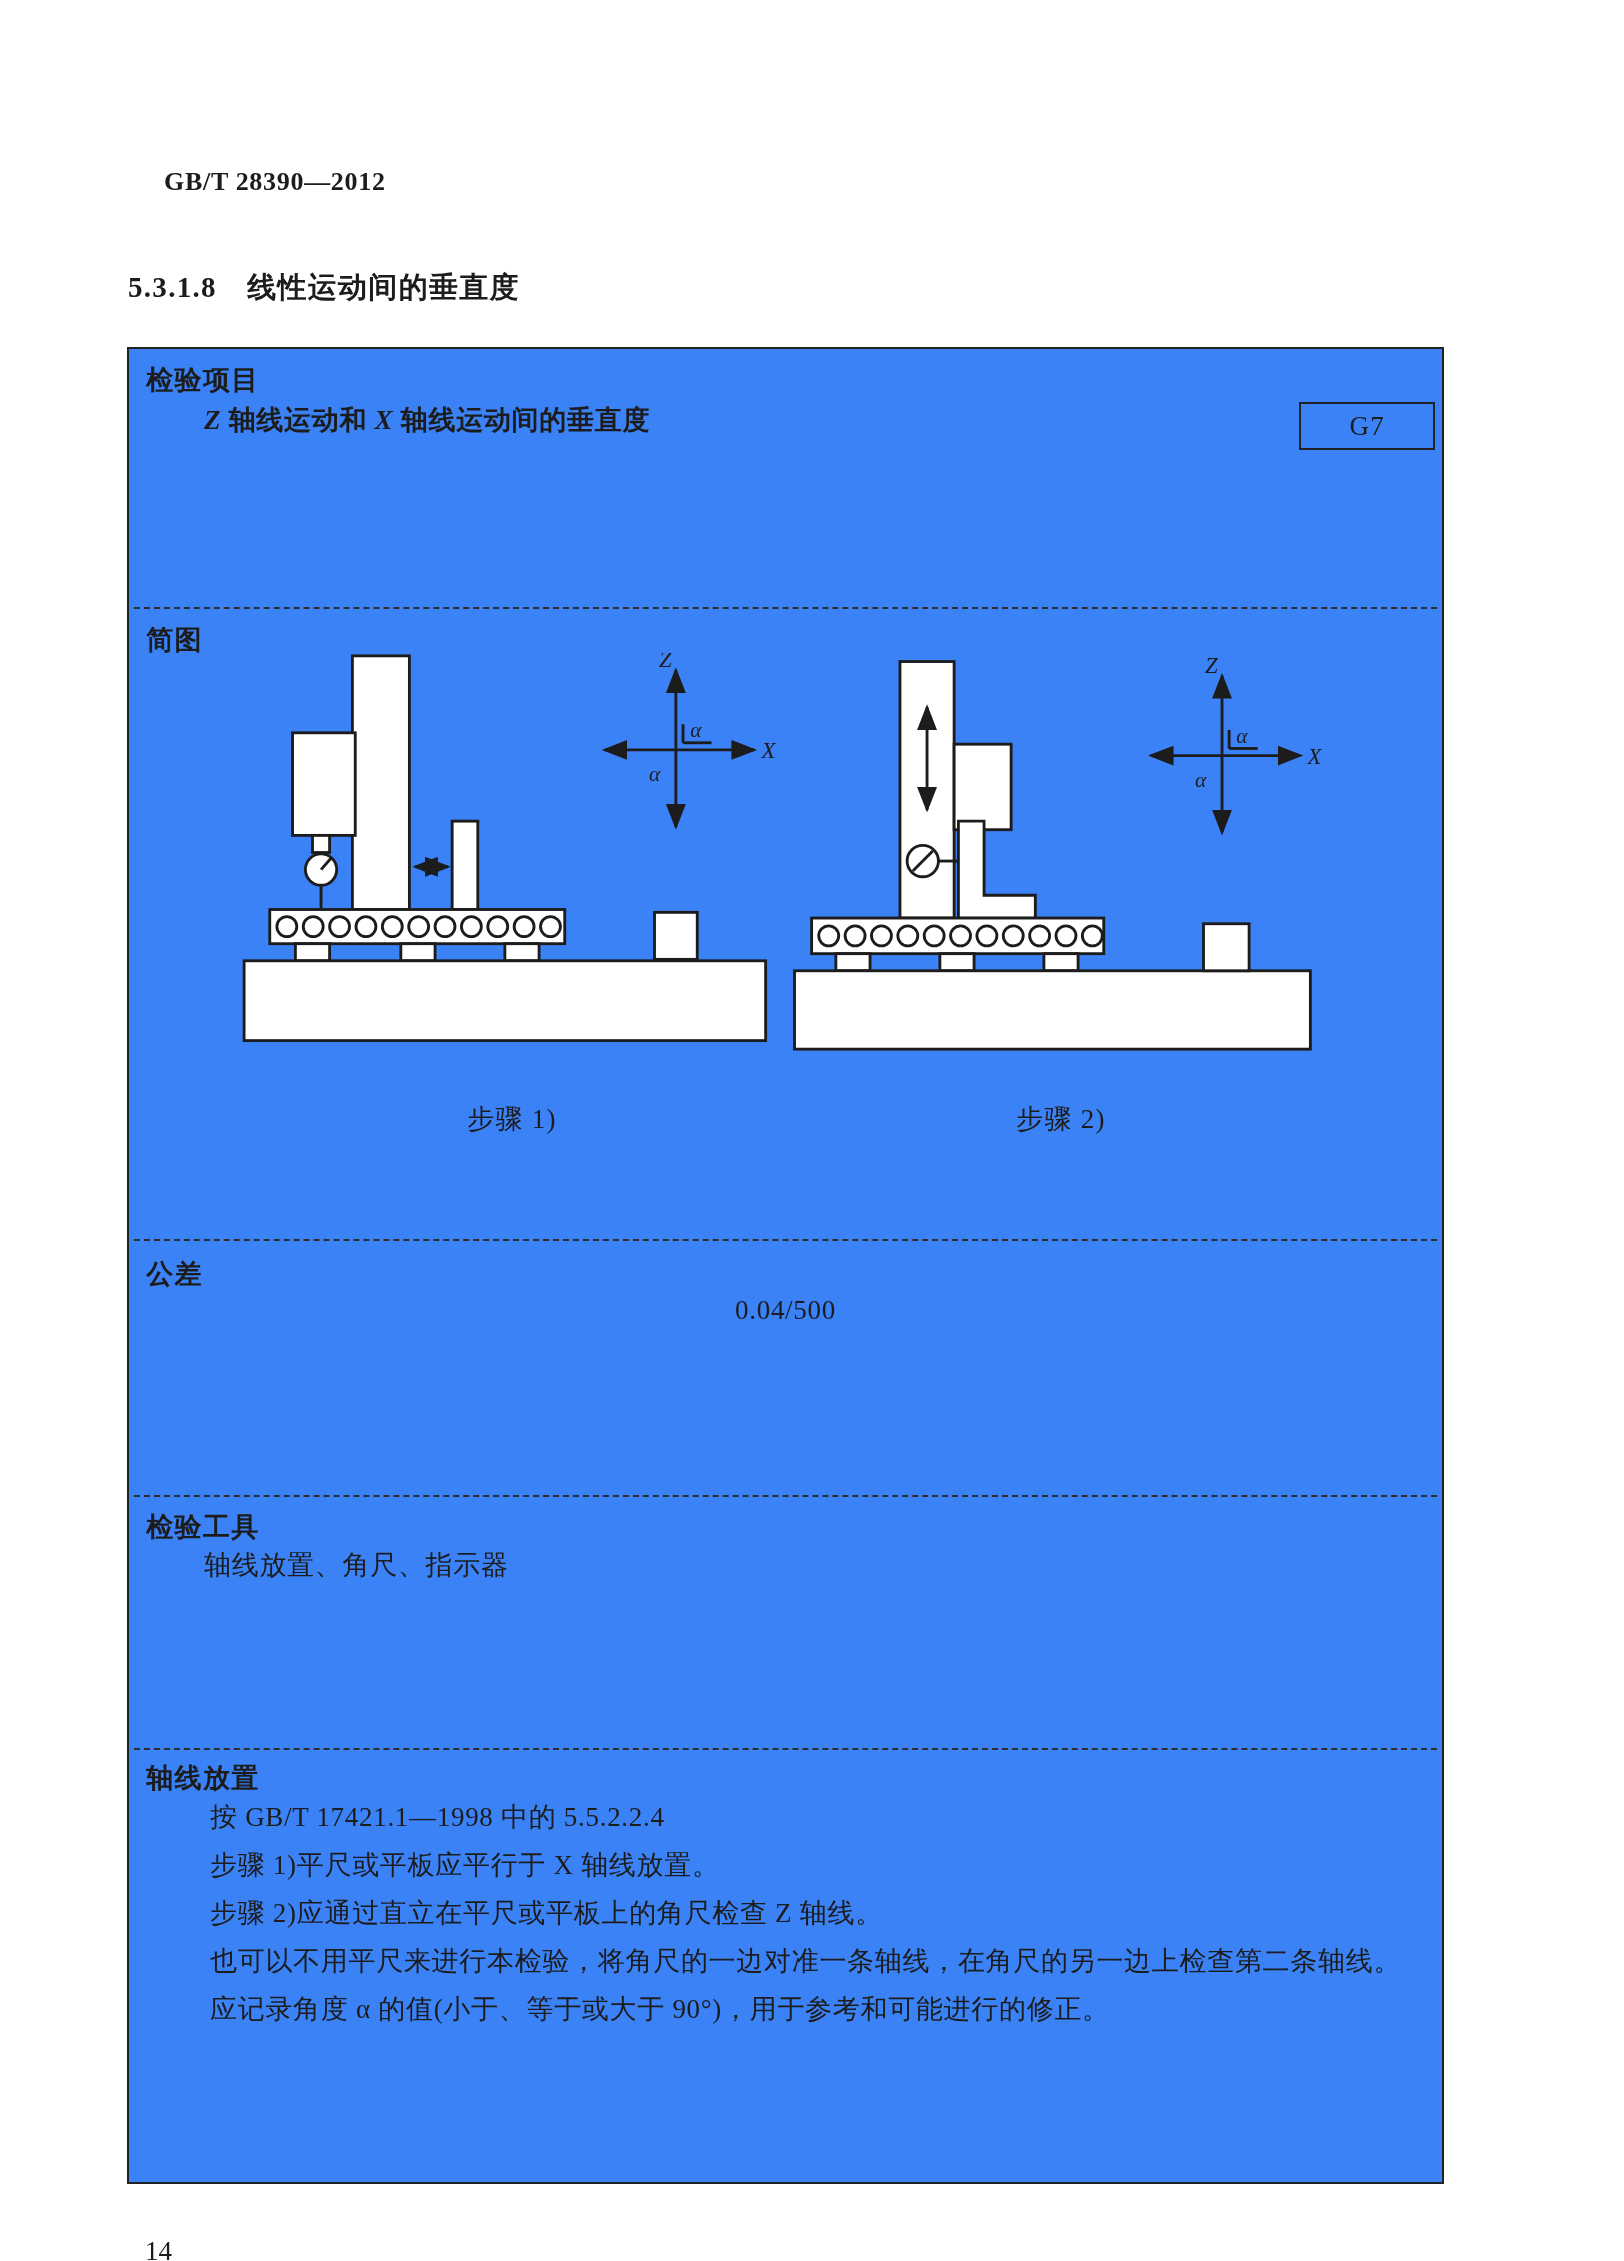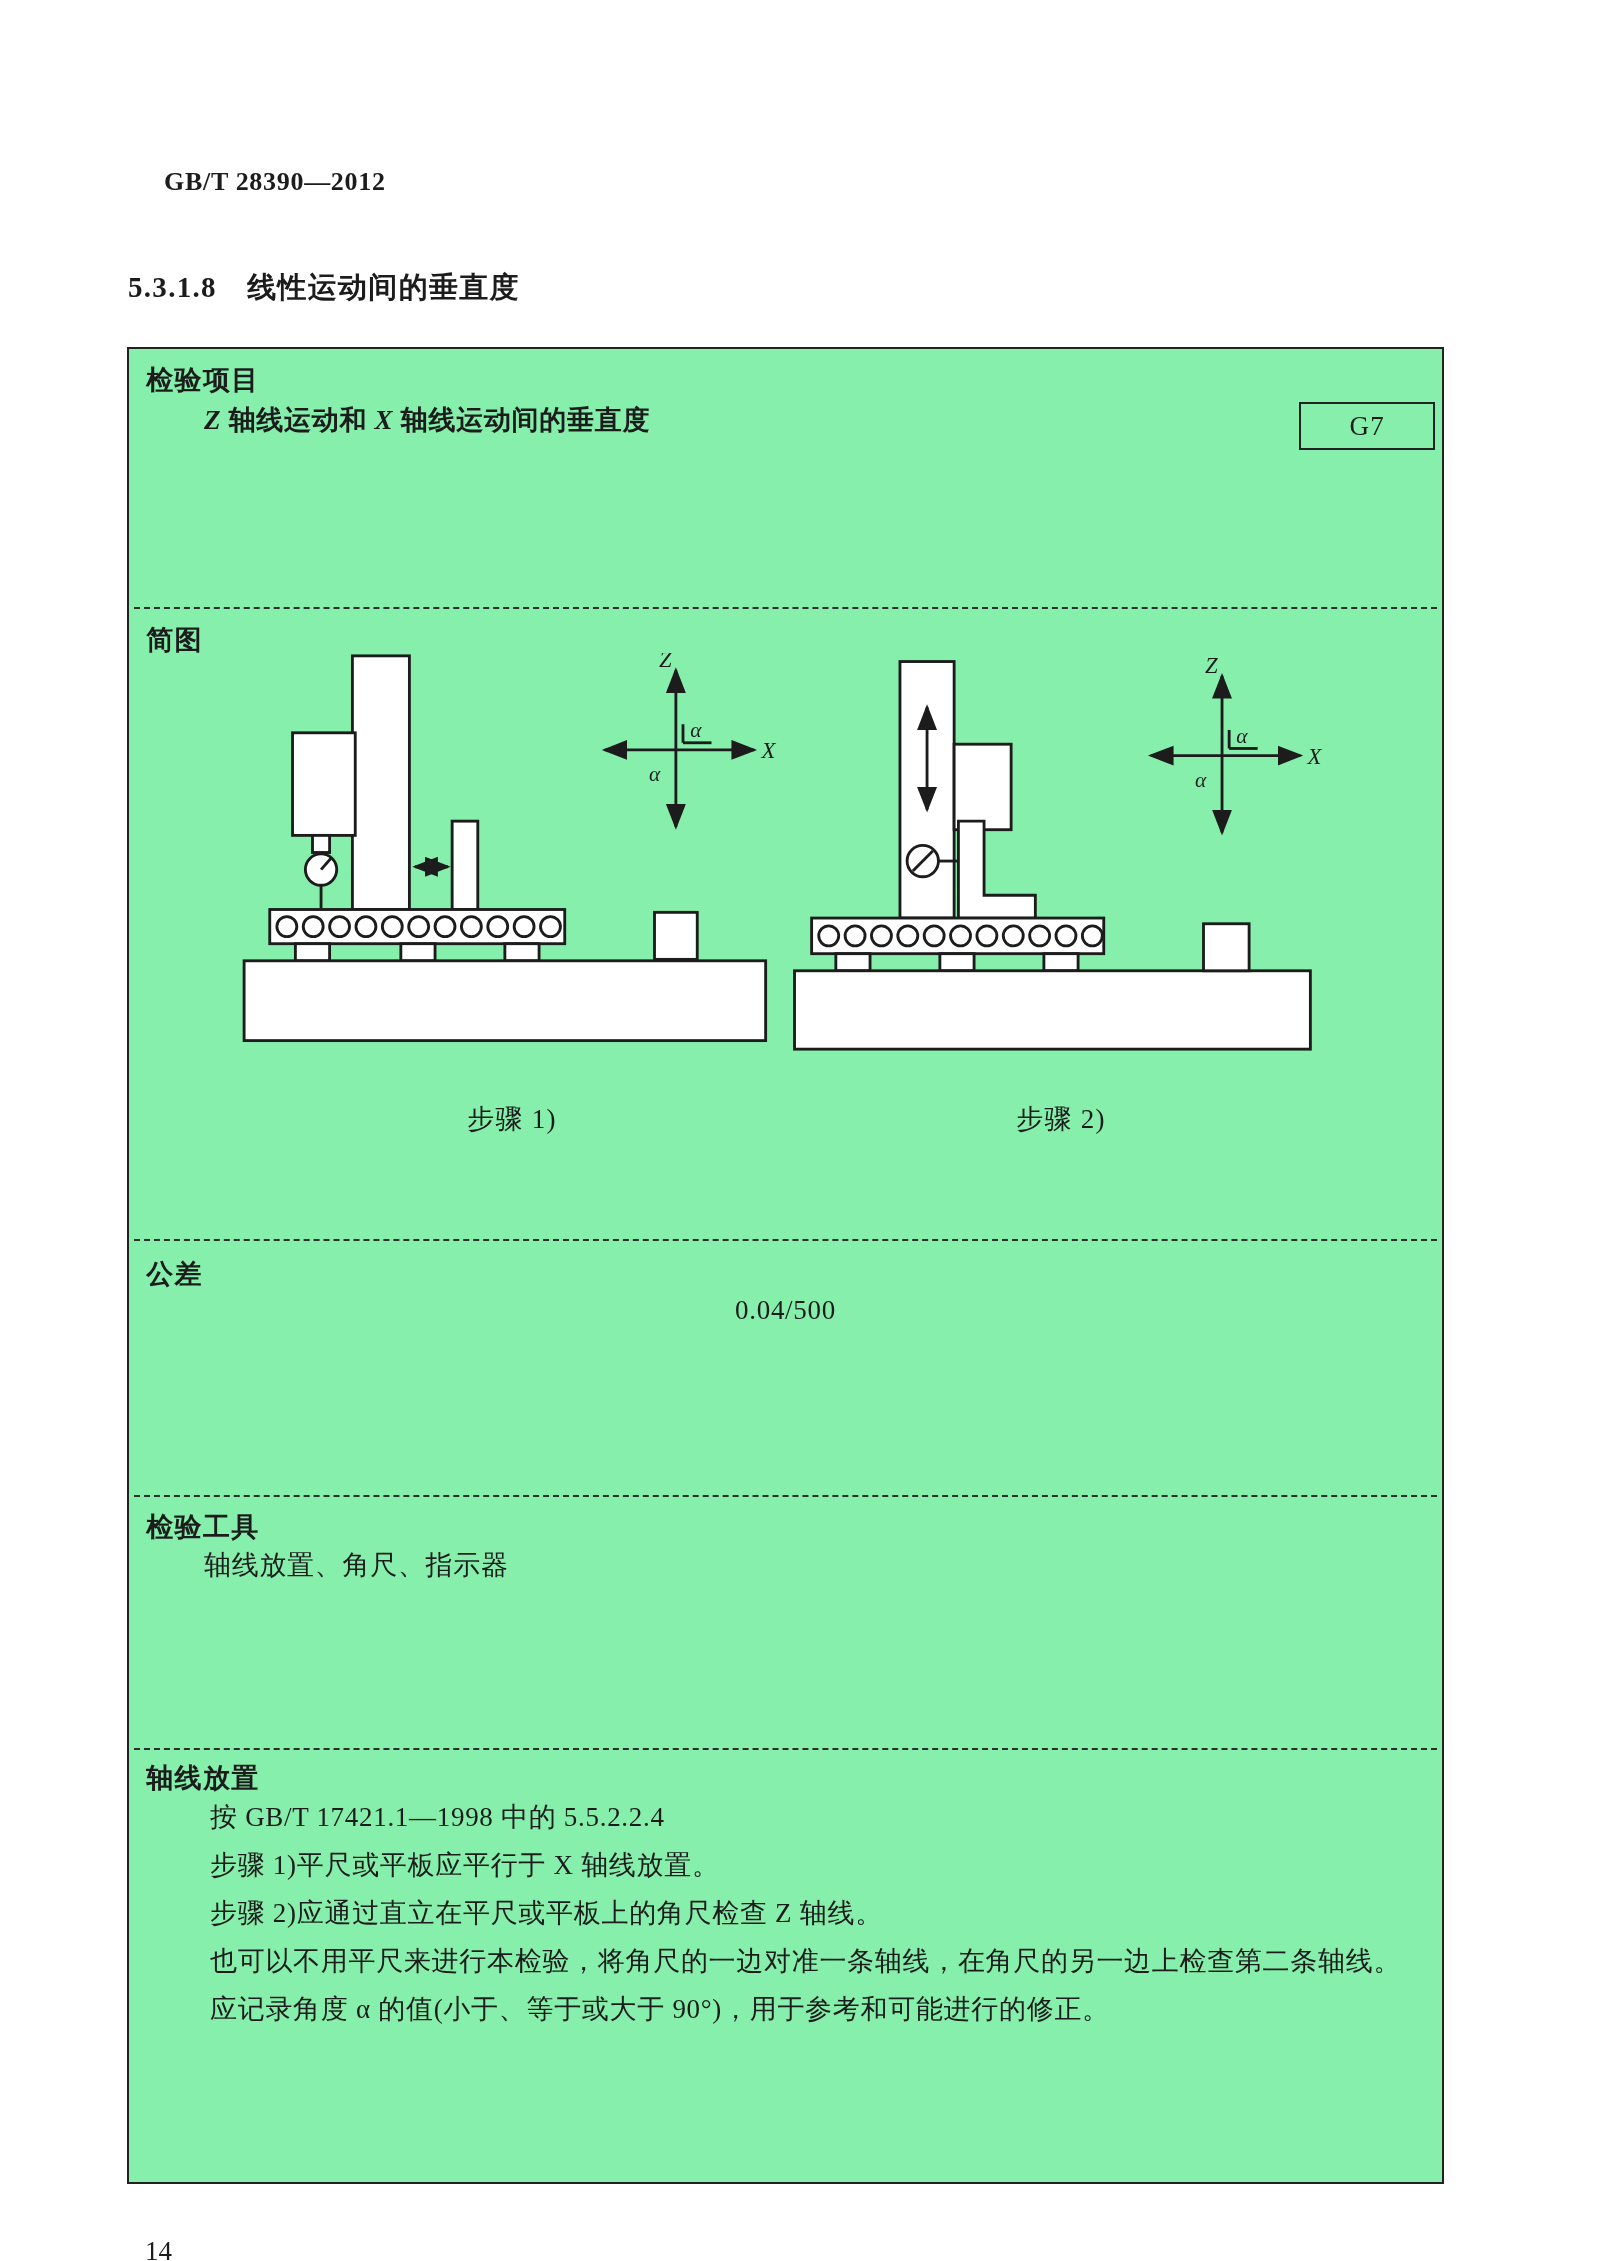--- a/index.html
+++ b/index.html
@@ -5,21 +5,21 @@
   html,body{margin:0;padding:0;}
   body{
     width:1624px;height:2261px;position:relative;background:#ffffff;
     font-family:"Liberation Serif","DejaVu Serif",serif;color:#1c1c1c;
     -webkit-font-smoothing:antialiased;
   }
   .doc-code{position:absolute;left:128px;top:167px;font-size:26px;font-weight:700;letter-spacing:0.7px;margin-left:36px;}
   .section-title{position:absolute;left:128px;top:268px;font-size:29px;font-weight:700;letter-spacing:1.3px;}
   .sheet{
     position:absolute;left:127px;top:347px;width:1317px;height:1837px;
-    border:2.7px solid #222222;box-sizing:border-box;background:#86efac;
+    border:2.7px solid #222222;box-sizing:border-box;background:#3b82f6;
   }
   .g7-box{
     position:absolute;top:5.3px;right:6.7px;width:132px;height:44px;
     border:2px solid #222222;display:flex;align-items:center;justify-content:center;
     font-size:27px;letter-spacing:1.3px;margin-top:48px;
   }
   .row-label{position:absolute;left:17.3px;font-size:27px;font-weight:700;letter-spacing:1.3px;
     font-family:"Liberation Sans","DejaVu Sans",sans-serif;}
   .lab-item{top:13.3px;}
   .lab-diagram{top:273px;}

